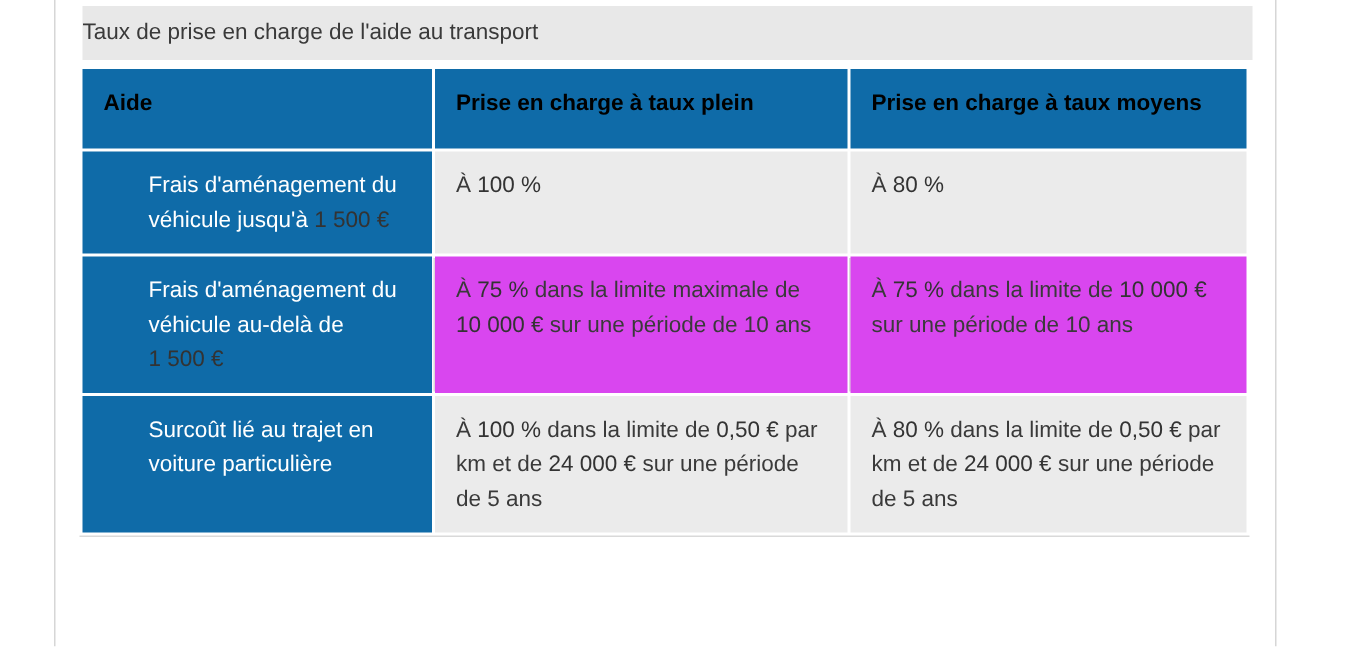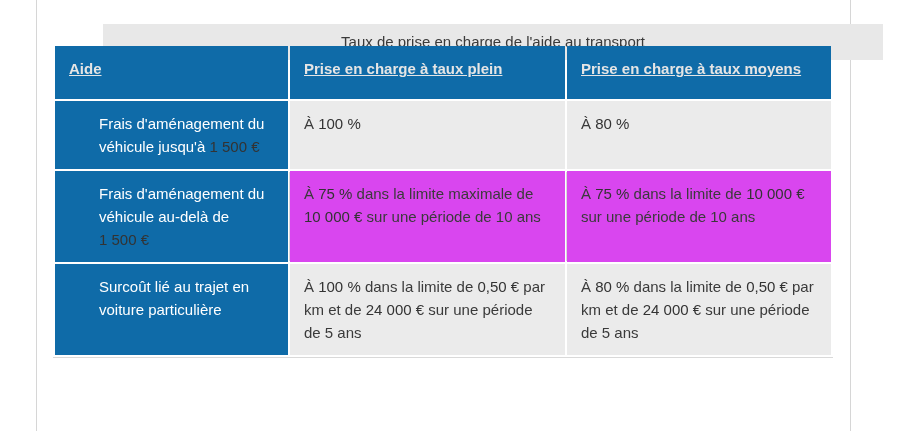--- a/index.html
+++ b/index.html
@@ -19,28 +19,26 @@
   .page { position: relative; width: 904px; height: 431px; }
   .v-line {
     position: absolute; top: 0; bottom: 0; width: 1px;
     background: #d6d6d6;
   }
   .v-line.left  { left: 36px; }
   .v-line.right { left: 850px; }
 
   .caption {
     position: absolute;
-    left: 55px; top: 24px;
+    left: 55px; top: 4px;
     width: 780px; height: 36px;
     background: var(--caption-gray);
     color: var(--body-text);
     font-size: 15px;
     line-height: 36px;
-    text-align: center;
-    margin-left: 48px;
   }
 
   table.aid-table {
     position: absolute;
     left: 53px; top: 44px;
     border-collapse: separate;
     border-spacing: 2px;
     border-bottom: 1px solid var(--border-gray);
   }
   .aid-table th, .aid-table td {
@@ -49,24 +47,23 @@
     font-size: 15px;
     line-height: 23px;
     text-align: left;
   }
   .aid-table col.c1 { width: 233px; }
   .aid-table col.c2 { width: 275px; }
   .aid-table col.c3 { width: 264px; }
 
   .aid-table thead th {
     background: var(--header-blue);
-    color: #e5e5e5;
+    color: #000000;
     font-weight: 700;
     height: 53px;
-    text-decoration: underline;
   }
   .aid-table tbody th.row-head {
     background: var(--header-blue);
     color: #ffffff;
     font-weight: 400;
     padding-left: 44px;
   }
   .aid-table tbody td {
     color: var(--body-text);
     font-weight: 400;

